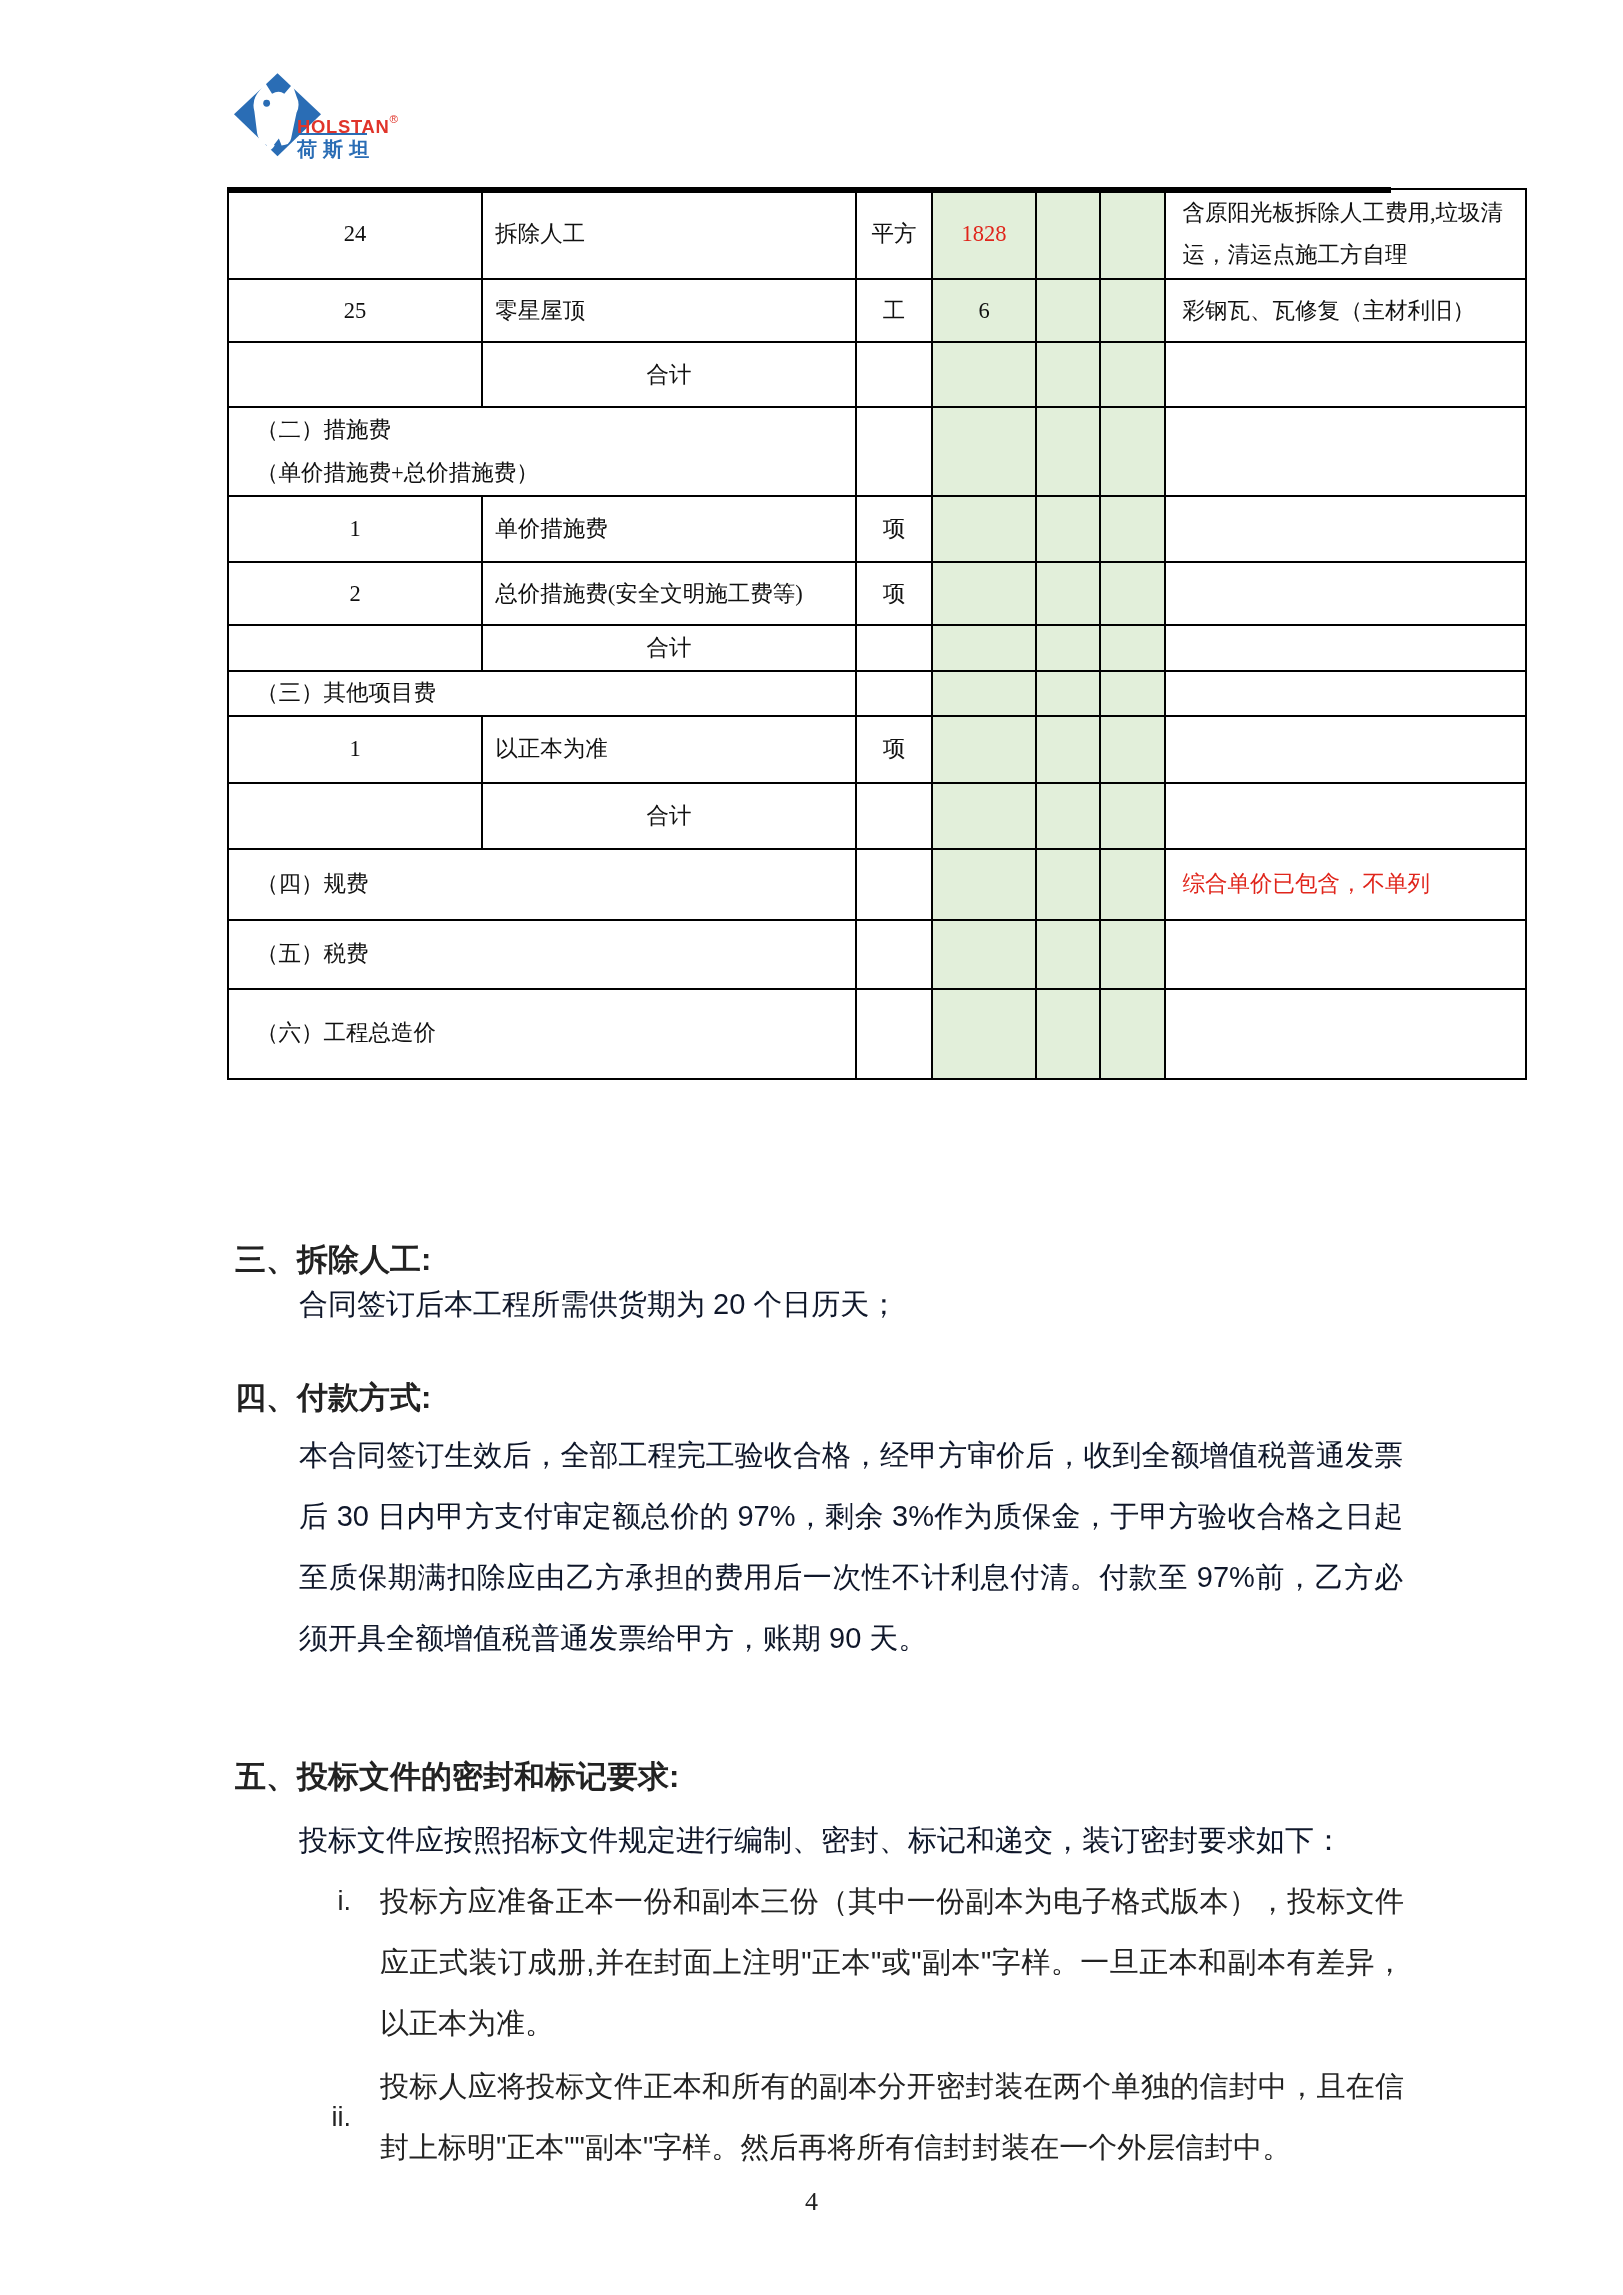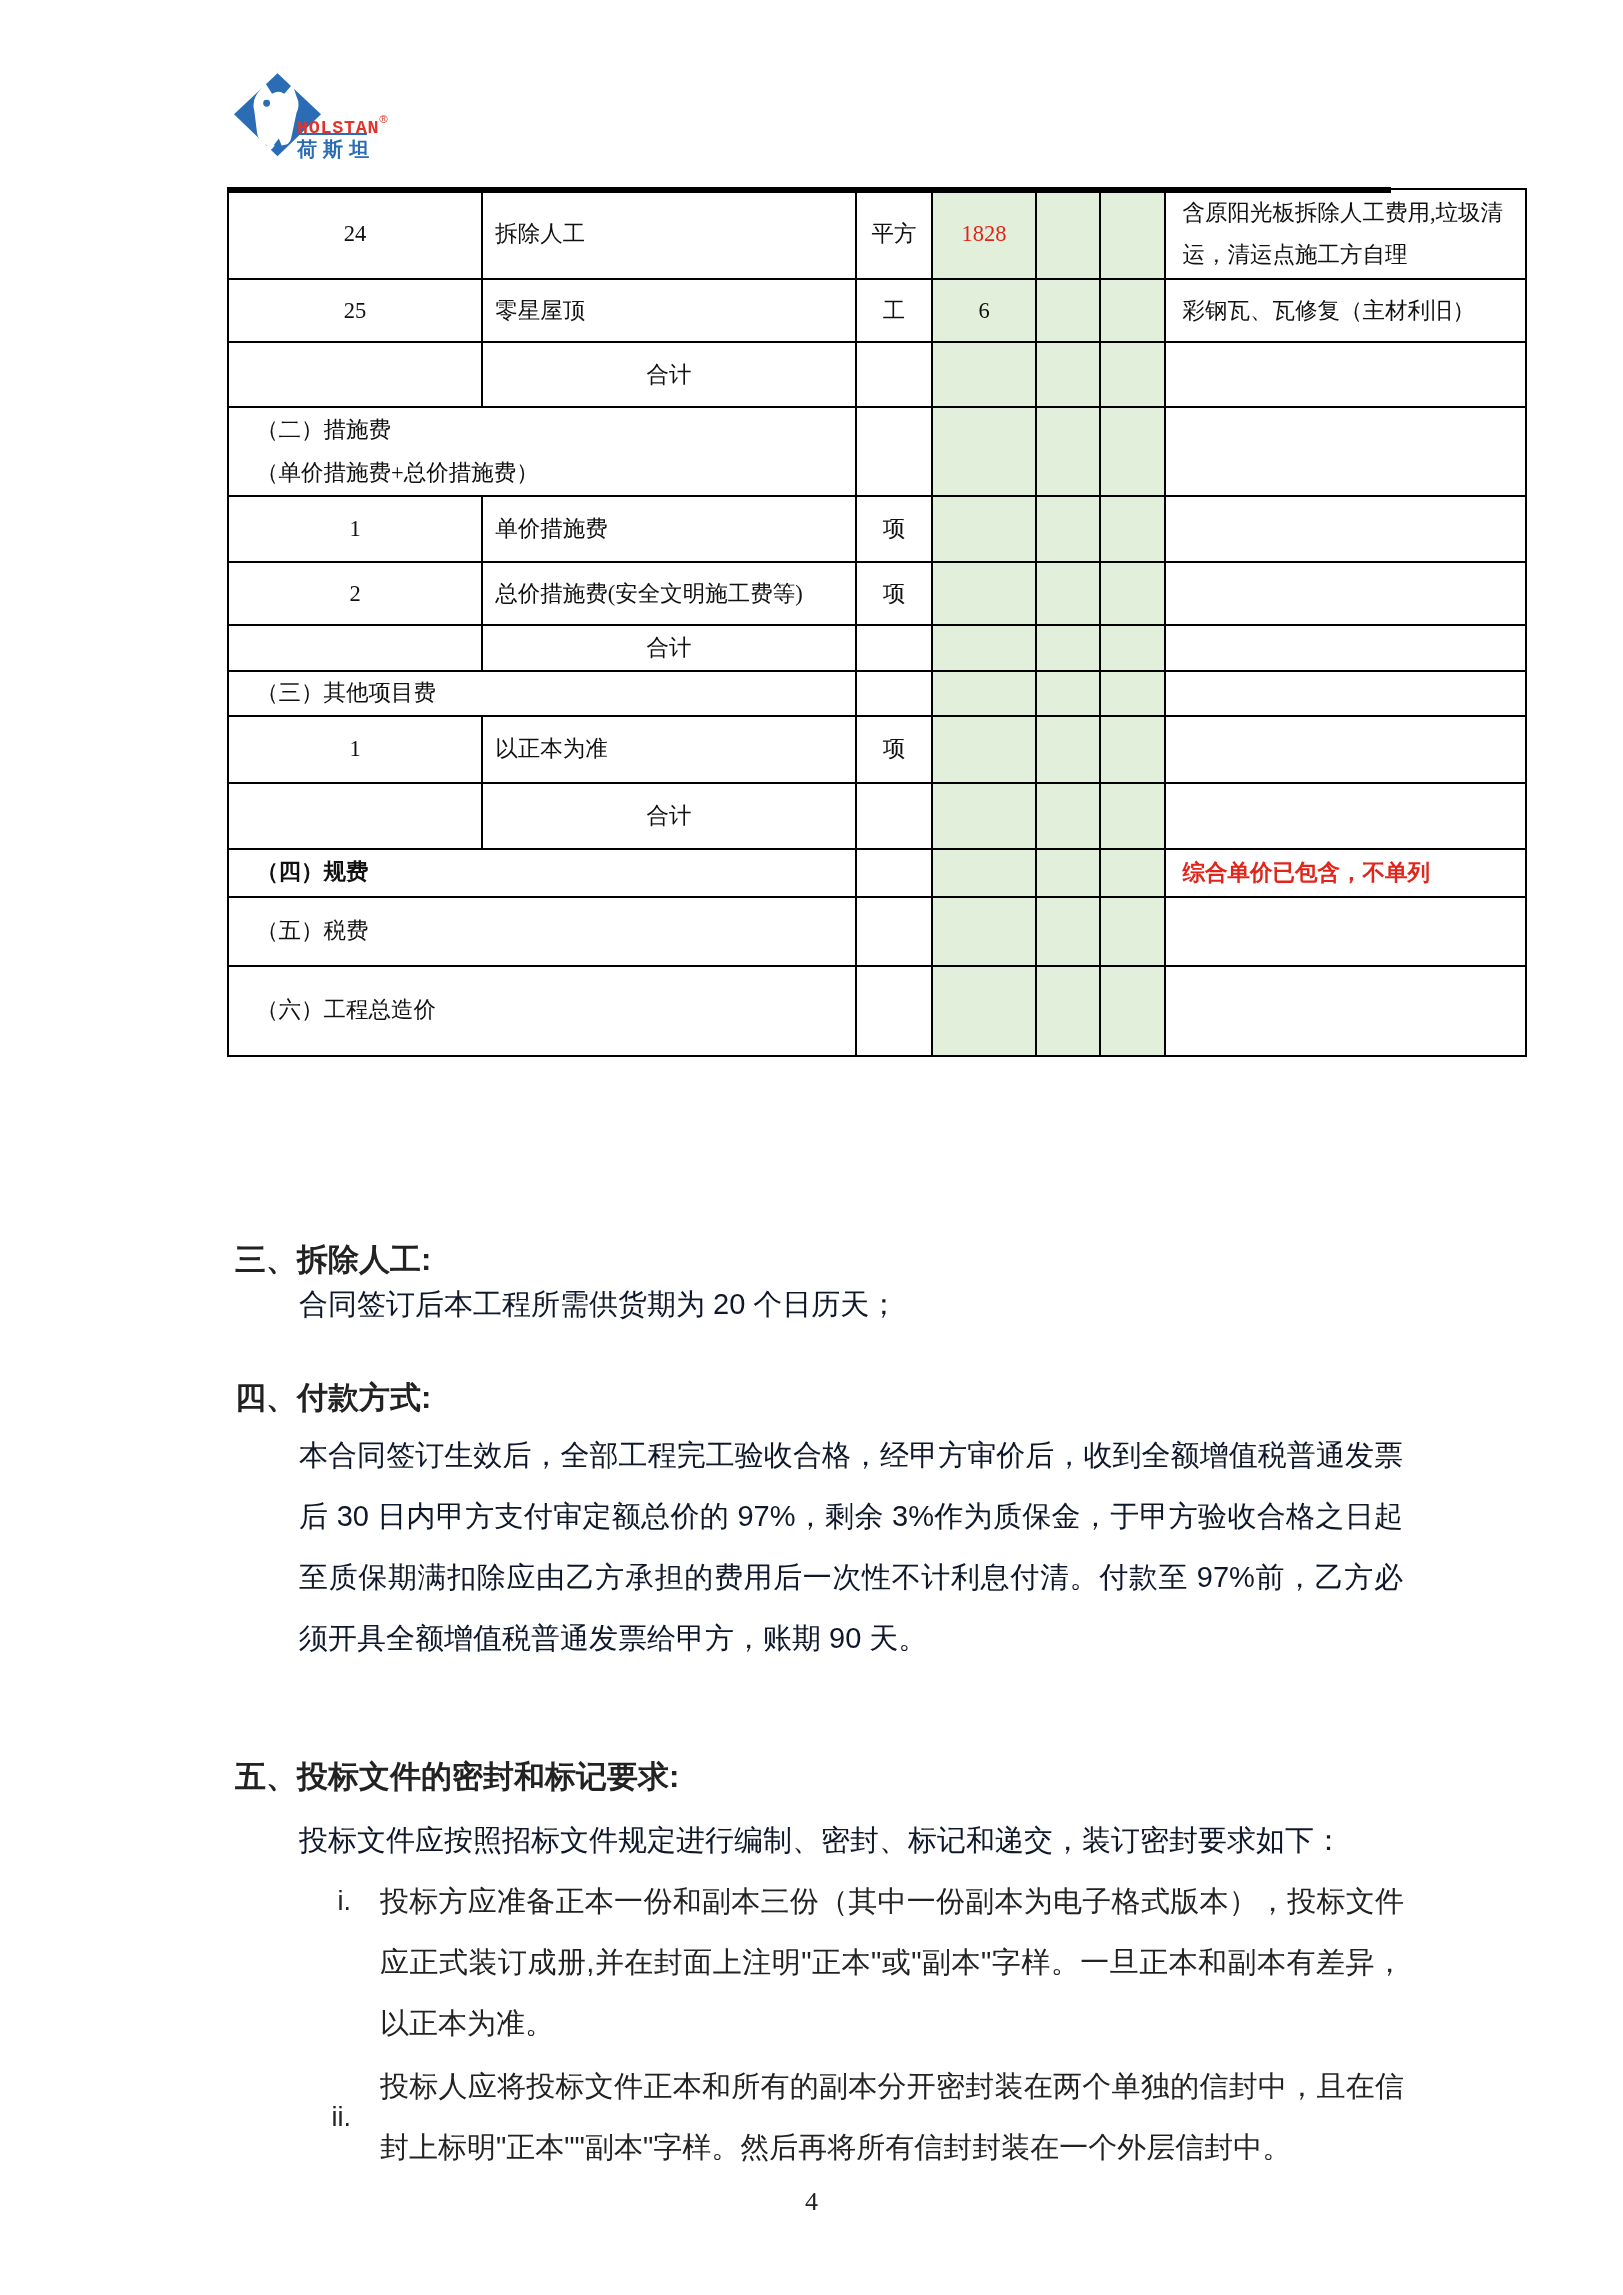--- a/index.html
+++ b/index.html
@@ -9,21 +9,21 @@
     background:#ffffff;
     font-family:"Liberation Sans","DejaVu Sans",sans-serif;
     color:#111;
     overflow:hidden;
     margin:0 auto;
   }
   
   .logo{position:absolute;left:234px;top:72px;width:205px;height:89px;}
   .logo svg{position:absolute;left:0;top:1.4px;}
   .brand-row{position:absolute;left:63px;top:40px;white-space:nowrap;}
-  .brand{font-family:Liberation Mono, monospace;font-weight:bold;font-size:18.4px;
+  .brand{font-family:Liberation Sans, sans-serif;font-weight:bold;font-size:18.4px;
          color:#e0342a;letter-spacing:0.7px;}
   .brand-reg{font-size:11.6px;color:#e0342a;vertical-align:9.5px;}
   .brand-underline{position:absolute;left:63px;top:61px;width:70px;height:2px;background:#2a6db5;}
   .brand-cn{position:absolute;left:63px;top:64px;font-size:20px;font-weight:bold;
             color:#2a6db5;letter-spacing:6.1px;white-space:nowrap;}
   
   .tbl-wrap{position:absolute;left:227px;top:188px;}
   table{border-collapse:collapse;table-layout:fixed;width:1297px;}
   td{border:2px solid #000;font-size:22.5px;
      font-family:"Liberation Serif","DejaVu Serif",serif;
@@ -161,21 +161,21 @@
           </tr>
           <tr style="height: 66px;">
             <td class="c1"></td>
             <td class="c2 center">合计</td>
             <td class="c3"></td>
             <td class="c4 g"></td>
             <td class="c5 g"></td>
             <td class="c6 g"></td>
             <td class="c7"></td>
           </tr>
-          <tr style="height: 48px; font-weight: bold;">
+          <tr style="height: 71px;">
             <td class="sec" colspan="2">（四）规费</td>
             <td class="c3"></td>
             <td class="c4 g"></td>
             <td class="c5 g"></td>
             <td class="c6 g"></td>
             <td class="c7 red">综合单价已包含，不单列</td>
           </tr>
           <tr style="height: 69px; margin-left: 48px;">
             <td class="sec" colspan="2">（五）税费</td>
             <td class="c3"></td>

